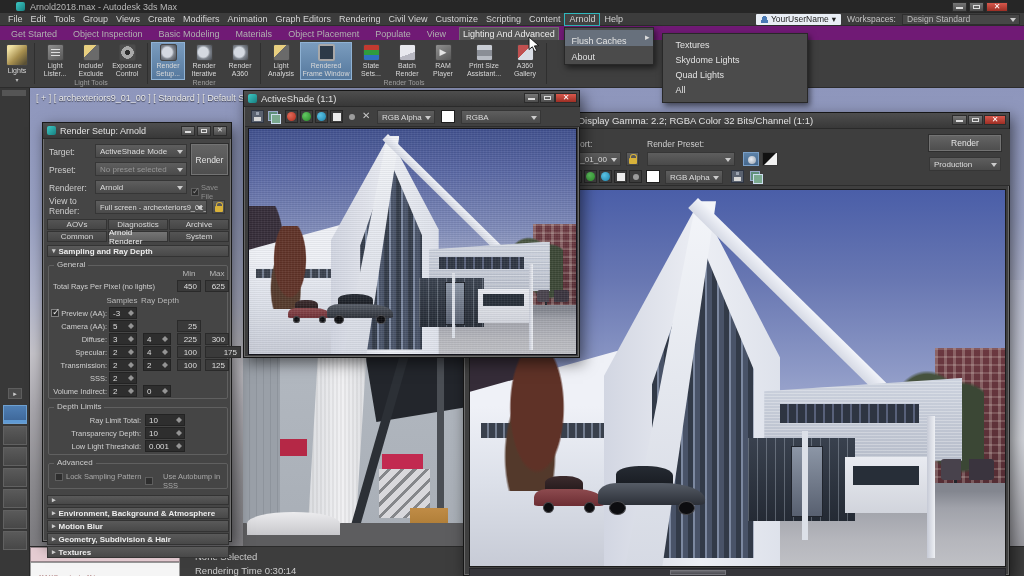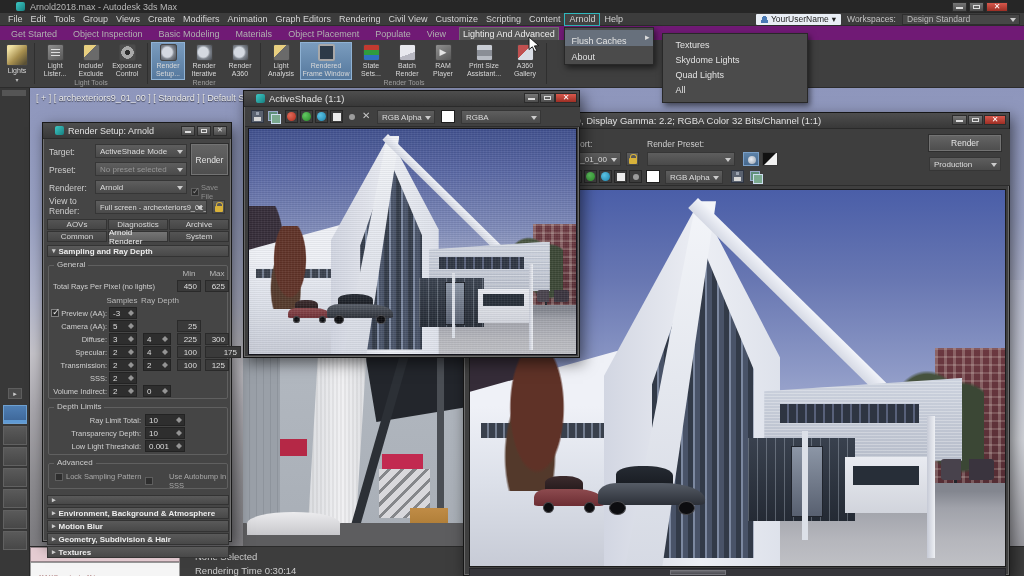--- a/index.html
+++ b/index.html
@@ -71,21 +71,21 @@
 .sbtn{position:absolute;left:3px;width:24px;height:19px;background:linear-gradient(#5a5a5a,#474747);border:1px solid #616161}
 .sbtn.sel{background:linear-gradient(#4f7fb4,#3c6496);border-color:#6ea0d0;box-shadow:inset 0 -3px 0 #5f9ad4}
 .sarrow{position:absolute;left:8px;top:300px;width:14px;height:11px;background:#4a4a4a;border:1px solid #5e5e5e;color:#ccc;font-size:7px;text-align:center;line-height:10px}
 
 
 .closeup{left:243px;top:358px;width:220px;height:188px;z-index:2;overflow:hidden;background:linear-gradient(180deg,#b2b8c0,#a8aeb6)}
 .cc{position:absolute}
 
 
 .win{background:#3f3f3f;border:1px solid #161616;box-shadow:0 0 0 1px #6a6a6a inset,3px 5px 14px rgba(0,0,0,.55)}
-.wtitle{height:16px;background:linear-gradient(#4e4e4e,#383838);border-bottom:1px solid #2a2a2a;display:flex;align-items:center;gap:4px;padding:0 12px;font-size:9.5px;color:#e0e0e0;white-space:nowrap;overflow:hidden}
+.wtitle{height:16px;background:linear-gradient(#4e4e4e,#383838);border-bottom:1px solid #2a2a2a;display:flex;align-items:center;gap:4px;padding:0 4px;font-size:9.5px;color:#e0e0e0;white-space:nowrap;overflow:hidden}
 
 
 .dlg{left:42px;top:122px;width:190px;height:420px;z-index:20;background:#454545;border:1px solid #1a1a1a;box-shadow:0 0 0 1px #707070 inset,3px 5px 14px rgba(0,0,0,.55);font-size:8.5px}
 .lbl{position:absolute;font-size:8.5px;color:#cfcfcf}
 .dd{position:absolute;height:14px;background:linear-gradient(#5e5e5e,#4a4a4a);border:1px solid #363636;color:#ddd;font-size:8px;display:flex;align-items:center;padding:0 13px 0 4px;white-space:nowrap;overflow:hidden}
 .dd.dis{color:#969696}
 .btn{position:absolute;background:linear-gradient(#646464,#4e4e4e);border:1px solid #737373;outline:1px solid #2e2e2e;color:#e4e4e4;display:flex;align-items:center;justify-content:center;font-size:8.5px}
 .spin{position:absolute;height:12px;background:#2e2e2e;border:1px solid #232323;color:#dedede;font-size:8px;display:flex;align-items:center;padding:0 10px 0 3px}
 .spin::after{content:"";position:absolute;right:2px;top:2px;border-left:3px solid transparent;border-right:3px solid transparent;border-bottom:3px solid #949494}
 .spin::before{content:"";position:absolute;right:2px;bottom:2px;border-left:3px solid transparent;border-right:3px solid transparent;border-top:3px solid #949494}
@@ -626,21 +626,21 @@
     <span class="lbl" style="left:0;top:34px;width:92px;text-align:right;font-size:7.5px">Low Light Threshold:</span>
     <div class="spin" style="left:96px;top:32px;width:40px">0.001</div>
   </div>
 
   <div class="grp" style="left:5px;top:340px;width:180px;height:26px">
     <span class="legend">Advanced</span>
     <span class="lbl" style="left:6px;top:8px;display:flex;gap:3px;align-items:center;font-size:7.5px;color:#a8a8a8">
         <span class="cb dim"></span>
         <span>Lock Sampling Pattern</span>
       </span>
-    <span class="lbl" style="left:96px;top:8px;display:flex;gap:16px;align-items:center;font-size:7.5px;color:#a8a8a8">
+    <span class="lbl" style="left:96px;top:8px;display:flex;gap:10px;align-items:center;font-size:7.5px;color:#a8a8a8">
         <span class="cb dim"></span>
         <span>Use Autobump in SSS</span>
       </span>
   </div>
 
   <div class="roll" style="left:4px;top:372px;width:182px;height:10px">
       <span class="tri">▸</span>
     </div>
   <div class="roll" style="left:4px;top:384px;width:182px">
       <span class="tri">▸</span>

